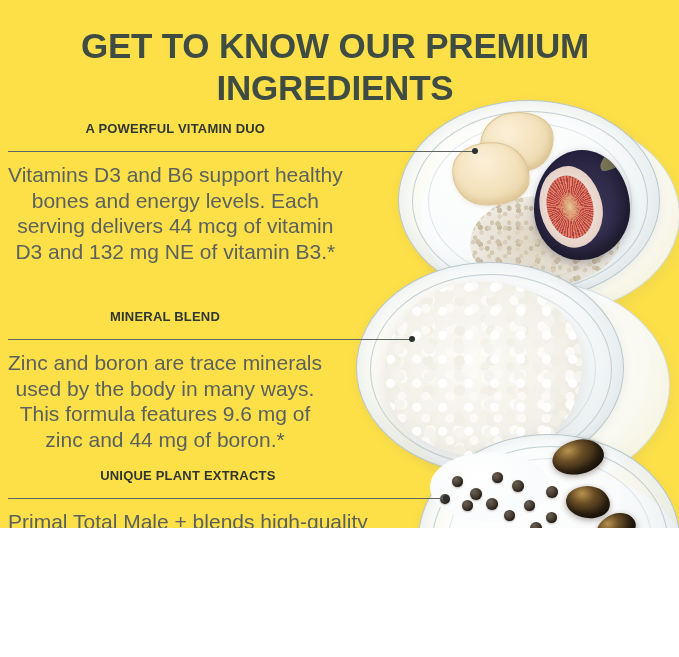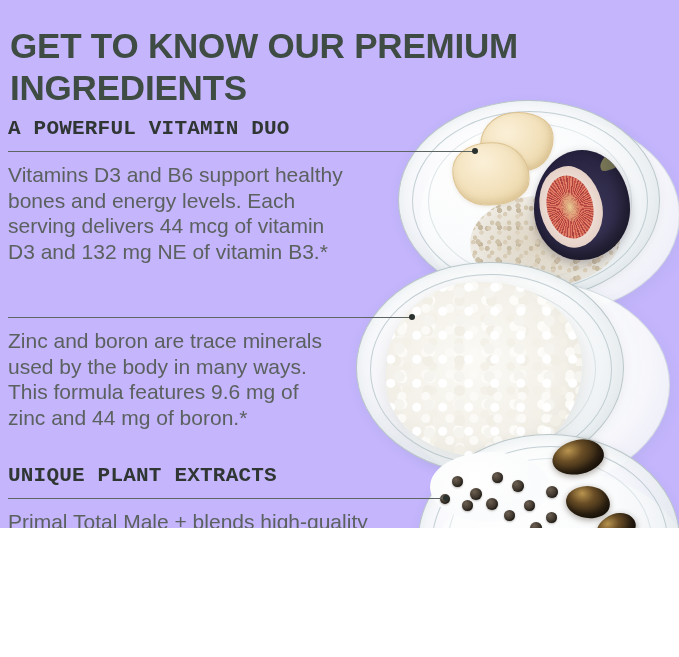--- a/index.html
+++ b/index.html
@@ -5,23 +5,24 @@
 <style>
   html, body {
     margin: 0;
     padding: 0;
     background: #ffffff;
   }
   #page {
     position: relative;
     width: 679px;
     height: 528px;
-    background: #c4b5fd;
+    background: #fde047;
     overflow: hidden;
     font-family: "Liberation Sans", sans-serif;
+    text-align: center;
     -webkit-font-smoothing: antialiased;
   }
 
   
   .headline {
     position: absolute;
     left: 10px;
     top: 2px;
     width: 650px;
     color: #3e4c43;
@@ -36,23 +37,23 @@
   }
 
   
   .block {
     position: absolute;
     left: 8px;
     z-index: 40;
   }
   .block-title {
     color: #2f3633;
-    font-family: Liberation Mono, monospace;
+    font-family: Liberation Sans, sans-serif;
     font-weight: bold;
-    font-size: 21px;
+    font-size: 13px;
     line-height: 22px;
     letter-spacing: 0.2px;
     text-transform: uppercase;
     margin: 0;
     white-space: nowrap;
   }
   .rule-wrap {
     position: relative;
     height: 12px;
     margin-top: 6px;
@@ -334,20 +335,21 @@
       <div class="rule-line" style="width:467px;"></div>
       <div class="rule-dot" style="left:464px;"></div>
     </div>
     <p class="block-body">Vitamins D3 and B6 support healthy
 bones and energy levels. Each
 serving delivers 44 mcg of vitamin
 D3 and 132 mg NE of vitamin B3.*</p>
   </div>
 
   <div class="block block-2">
+    <h2 class="block-title">MINERAL BLEND</h2>
     <div class="rule-wrap">
       <div class="rule-line" style="width:404px;"></div>
       <div class="rule-dot" style="left:401px;"></div>
     </div>
     <p class="block-body">Zinc and boron are trace minerals
 used by the body in many ways.
 This formula features 9.6 mg of
 zinc and 44 mg of boron.*</p>
   </div>
 

